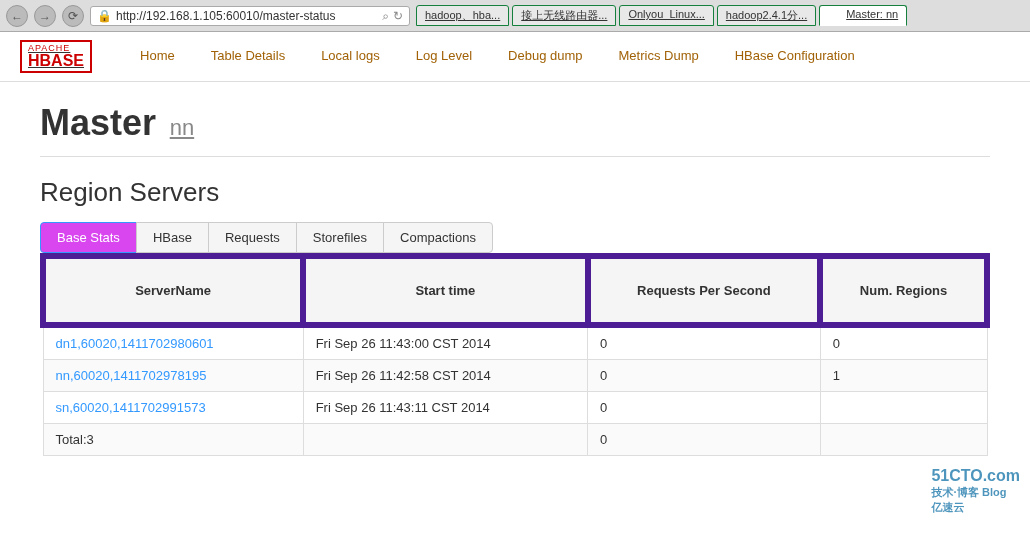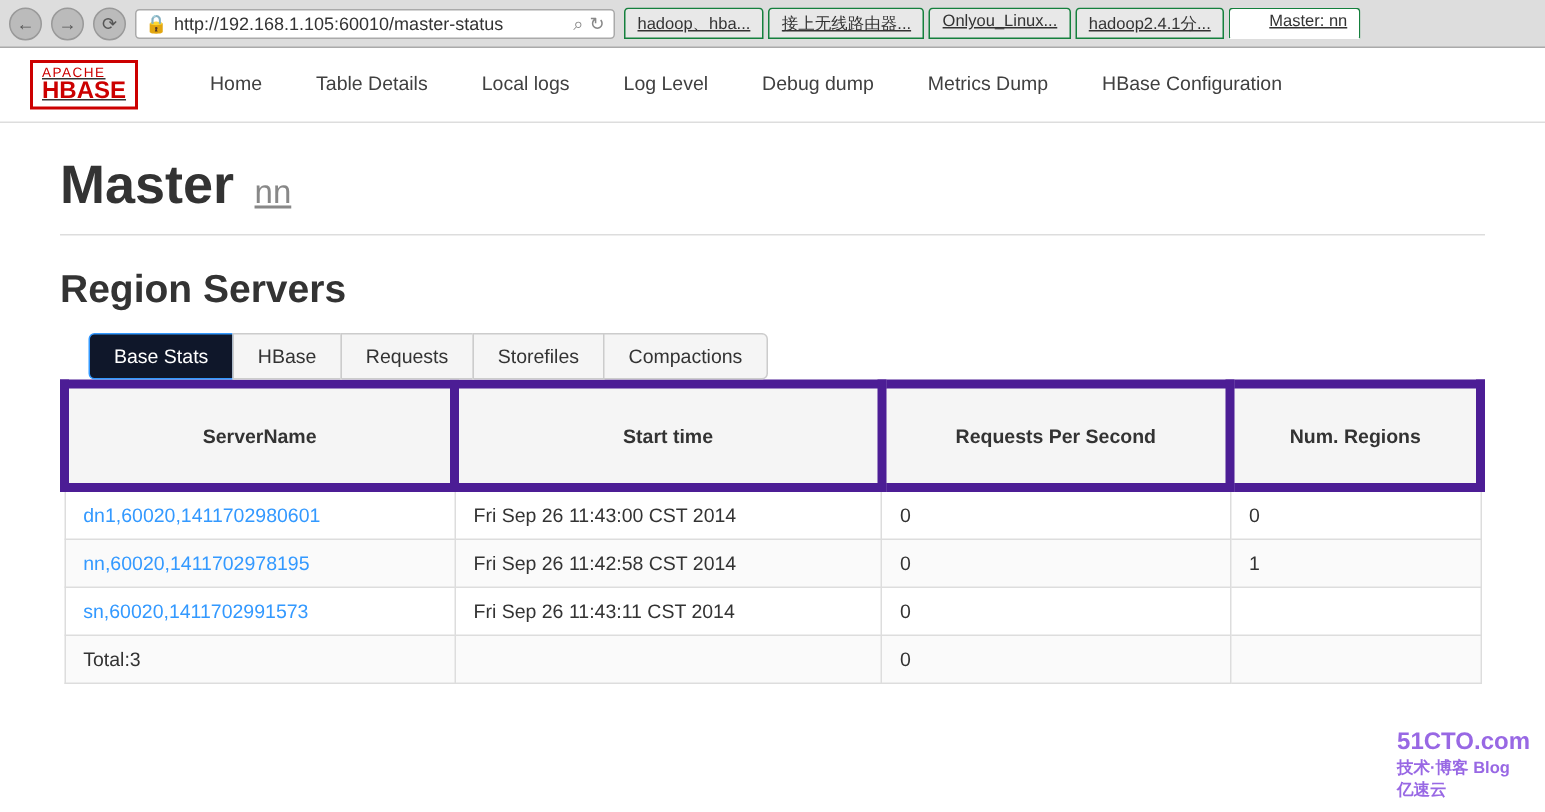--- a/index.html
+++ b/index.html
@@ -76,21 +76,21 @@
       border: 2px solid #c00;
       padding: 2px 6px;
       line-height: 1;
       text-decoration: underline;
     }
     .nav-links {
       display: flex; gap: 0;
     }
     .nav-link {
       padding: 14px 18px;
-      color: #404040;
+      color: #a16207;
       text-decoration: none;
       font-size: 13px;
       cursor: pointer;
       border-bottom: 3px solid transparent;
     }
 
     
     .main-content {
       padding: 20px 40px;
     }
@@ -107,44 +107,43 @@
       margin-left: 10px;
       text-decoration: underline;
     }
     .title-divider {
       border: none;
       border-top: 1px solid #ddd;
       margin: 12px 0 20px 0;
     }
     .section-title {
       font-size: 26px;
-      font-weight: bold;
+      font-weight: normal;
       color: #333;
       margin-bottom: 14px;
     }
 
     
     .tab-bar {
       display: flex;
       margin-bottom: 0;
     }
     .tab-btn {
       padding: 7px 16px;
       border: 1px solid #ccc;
       background: #f5f5f5;
       cursor: pointer;
       font-size: 13px;
       color: #333;
       margin-right: -1px;
     }
     .tab-btn.active {
-      background: #0f172a;
+      background: #d946ef;
       color: #fff;
       border-color: #3399ff;
-      margin-left: 19px;
     }
     .tab-btn:first-child { border-radius: 4px 0 0 4px; }
     .tab-btn:last-child { border-radius: 0 4px 4px 0; }
 
     
     .data-table {
       width: 100%;
       border-collapse: collapse;
       margin-top: 0;
       font-size: 13px;
@@ -165,25 +164,25 @@
     .data-table tr:nth-child(even) td {
       background: #fafafa;
     }
     .data-table .link-cell {
       color: #3399ff;
       text-decoration: none;
       cursor: pointer;
     }
     .watermark {
       position: fixed;
-      bottom: 7px;
+      bottom: 26px;
       right: 10px;
       opacity: 0.7;
       font-size: 16px;
-      color: #6d28d9;
+      color: #0369a1;
       font-weight: bold;
     }
   </style>
 </head>
 <body>
 
 <div class="browser-bar">
   <div class="browser-nav-btn">←</div>
   <div class="browser-nav-btn">→</div>
   <div class="browser-nav-btn">⟳</div>

